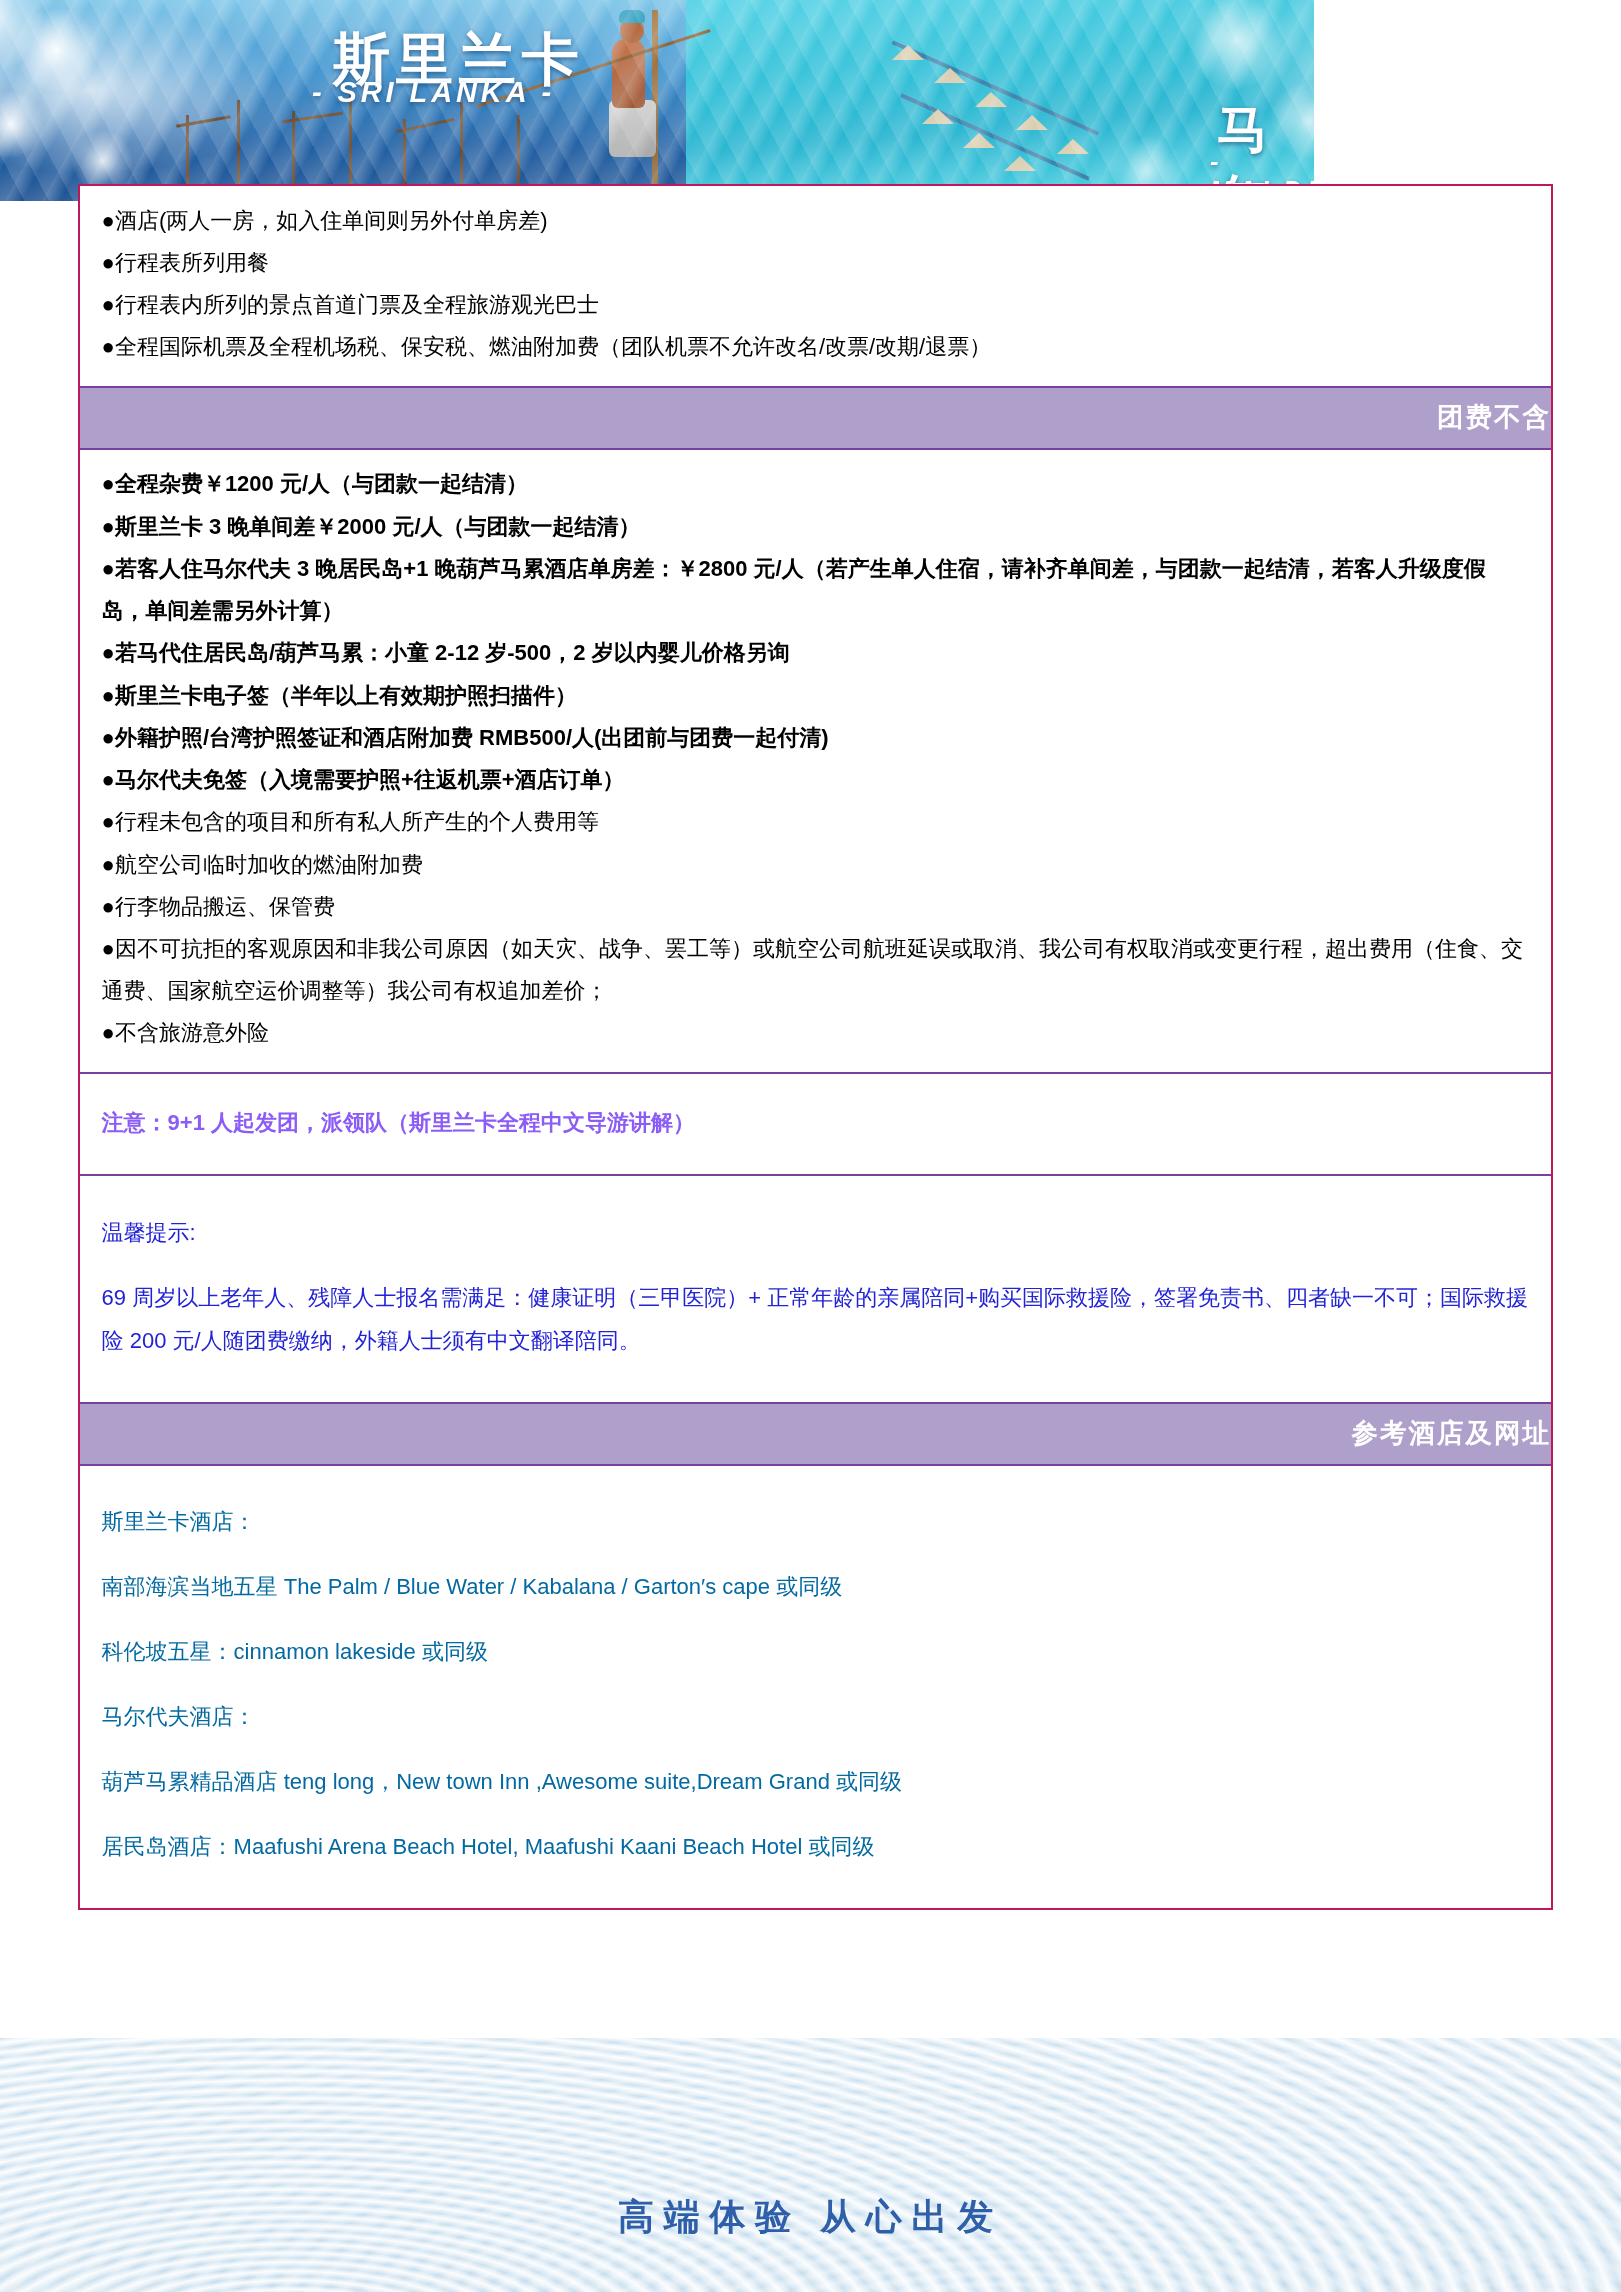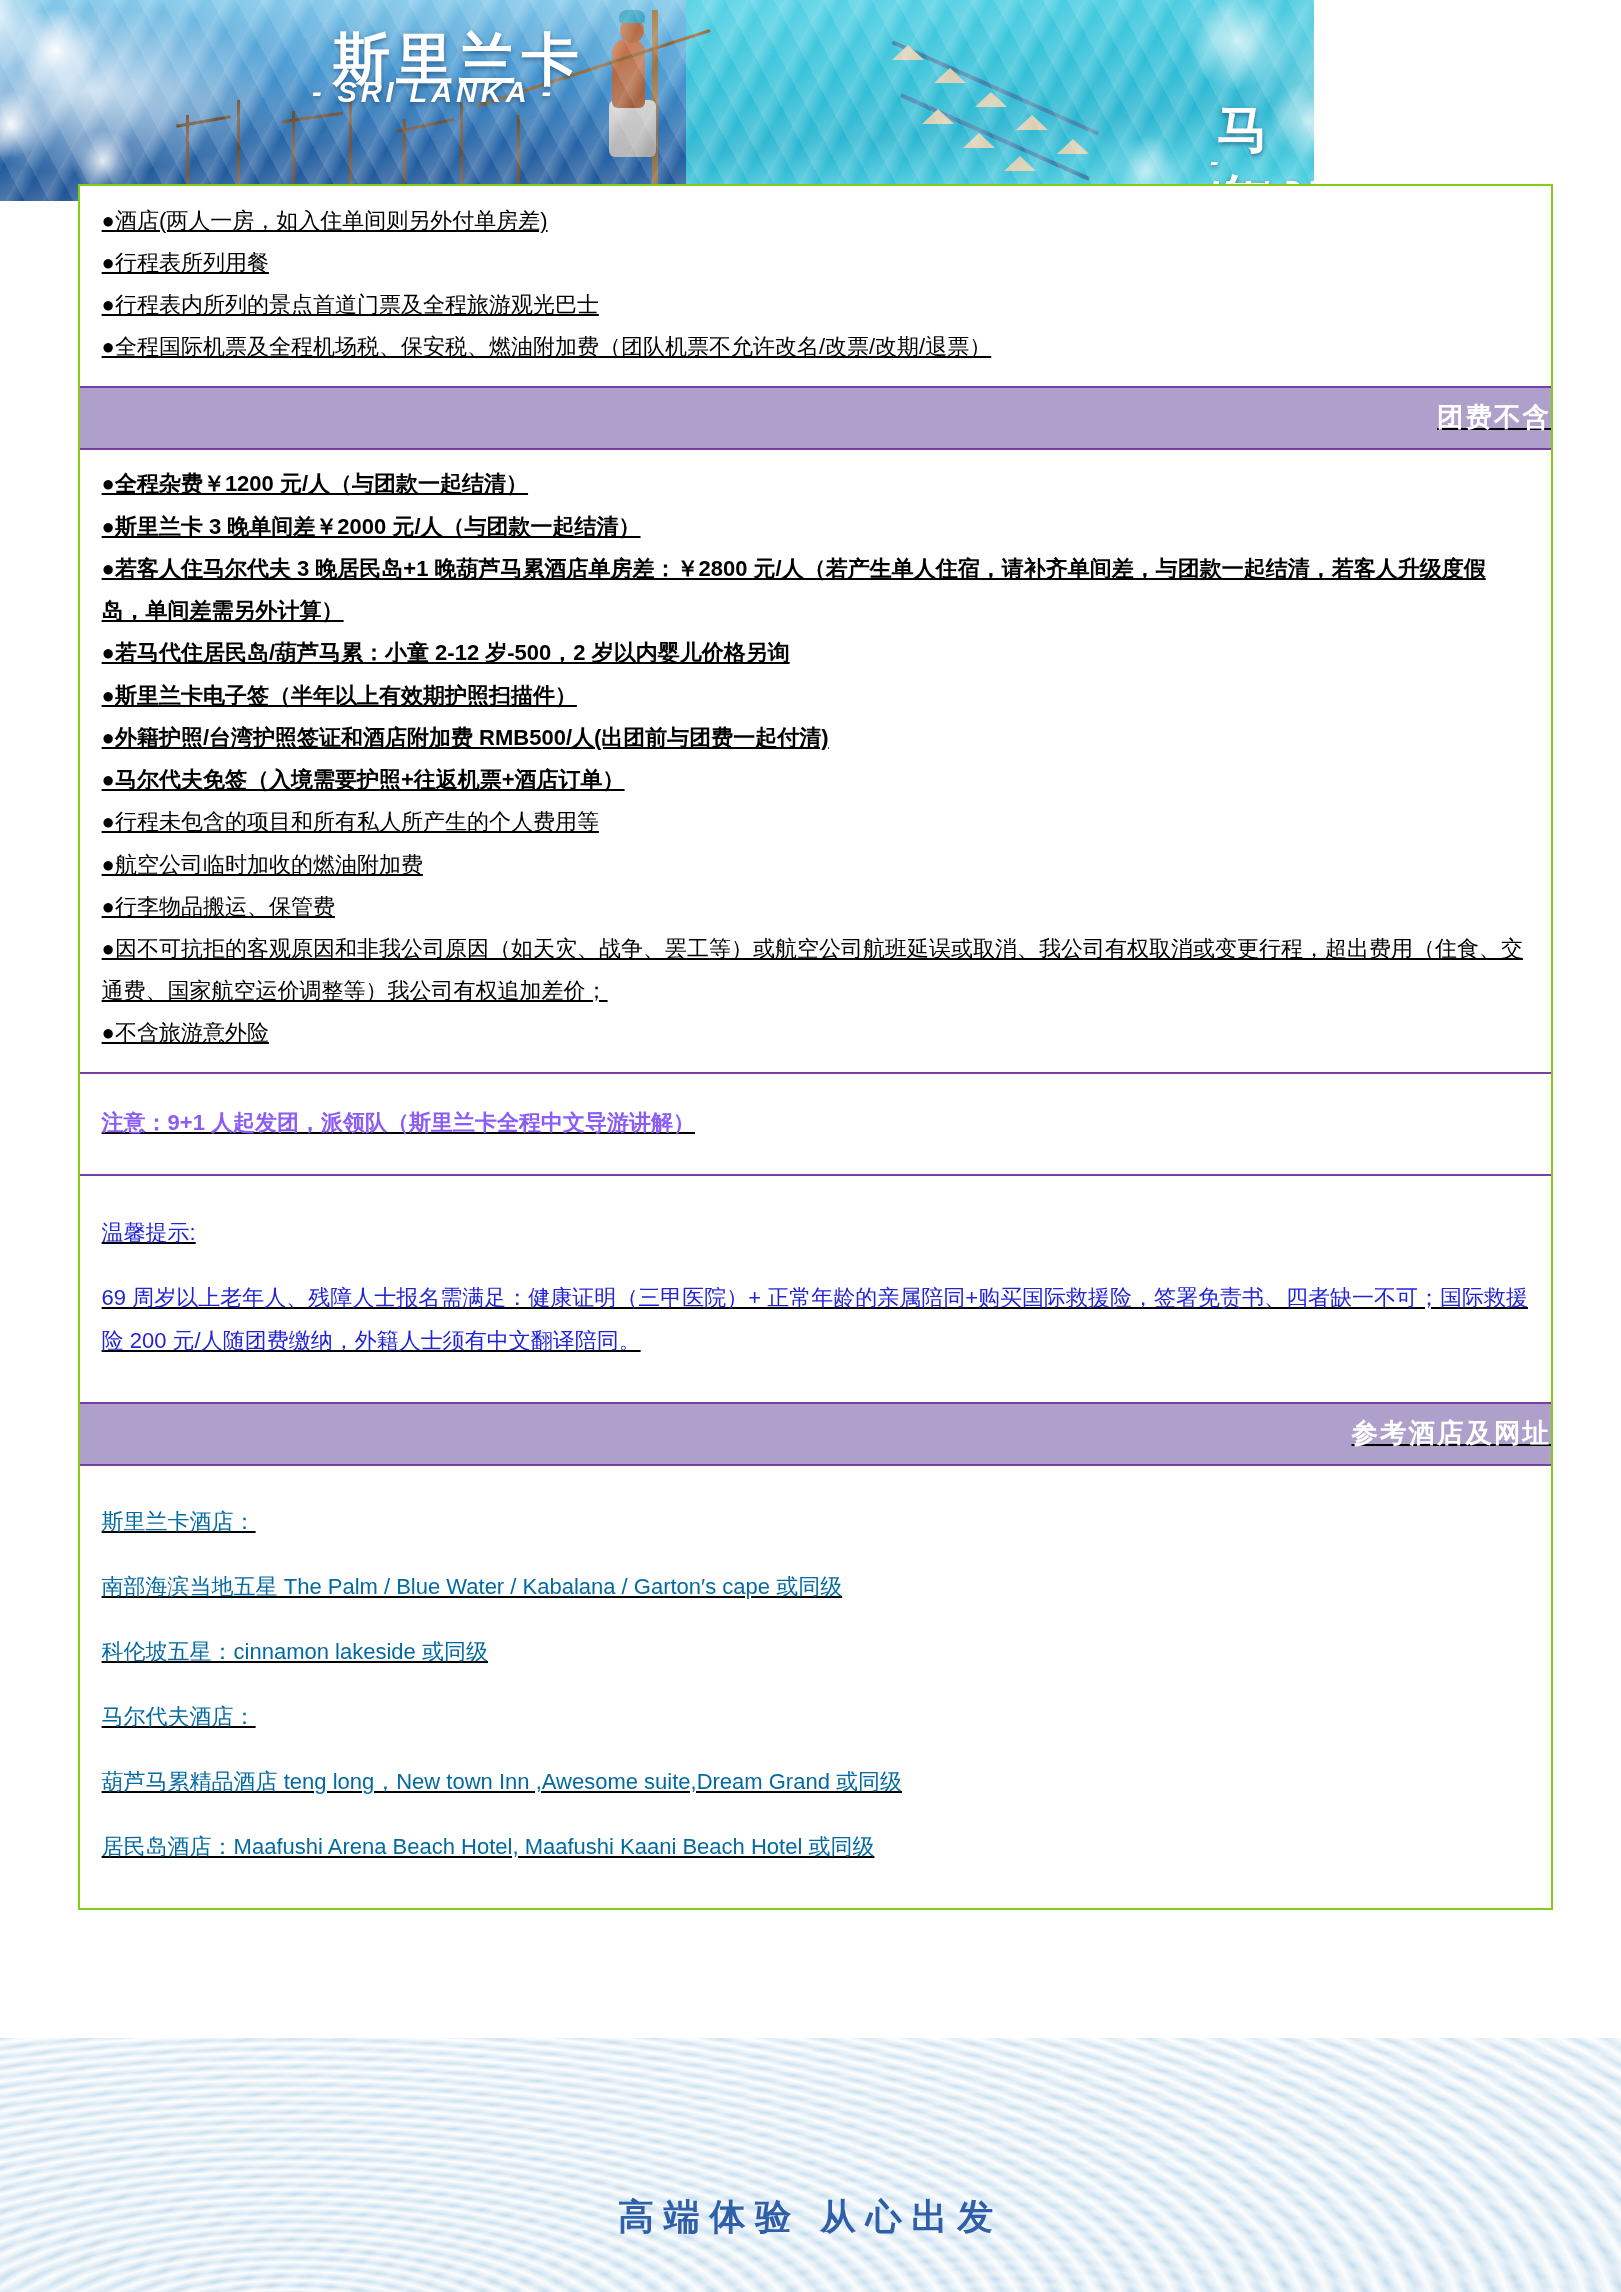--- a/index.html
+++ b/index.html
@@ -147,24 +147,23 @@
     letter-spacing: 5.9px; color: #ffffff;
     text-shadow: 0 2px 4.9px rgba(0,40,90,.55);
   }
 
   
   .sheet {
     position: absolute;
     left: 78px;
     top: 184px;
     width: 1475px;
-    border: 2px solid #84cc16;
+    border: 2px solid #be185d;
     box-sizing: border-box;
     background: #ffffff;
-    text-decoration: underline;
   }
   .row {
     border-bottom: 2px solid #7b3fa0;
     box-sizing: border-box;
   }
   .row:last-child { border-bottom: none; }
 
   .cell {
     padding: 9.8px 21.6px 13.7px 21.6px;
     box-sizing: border-box;

